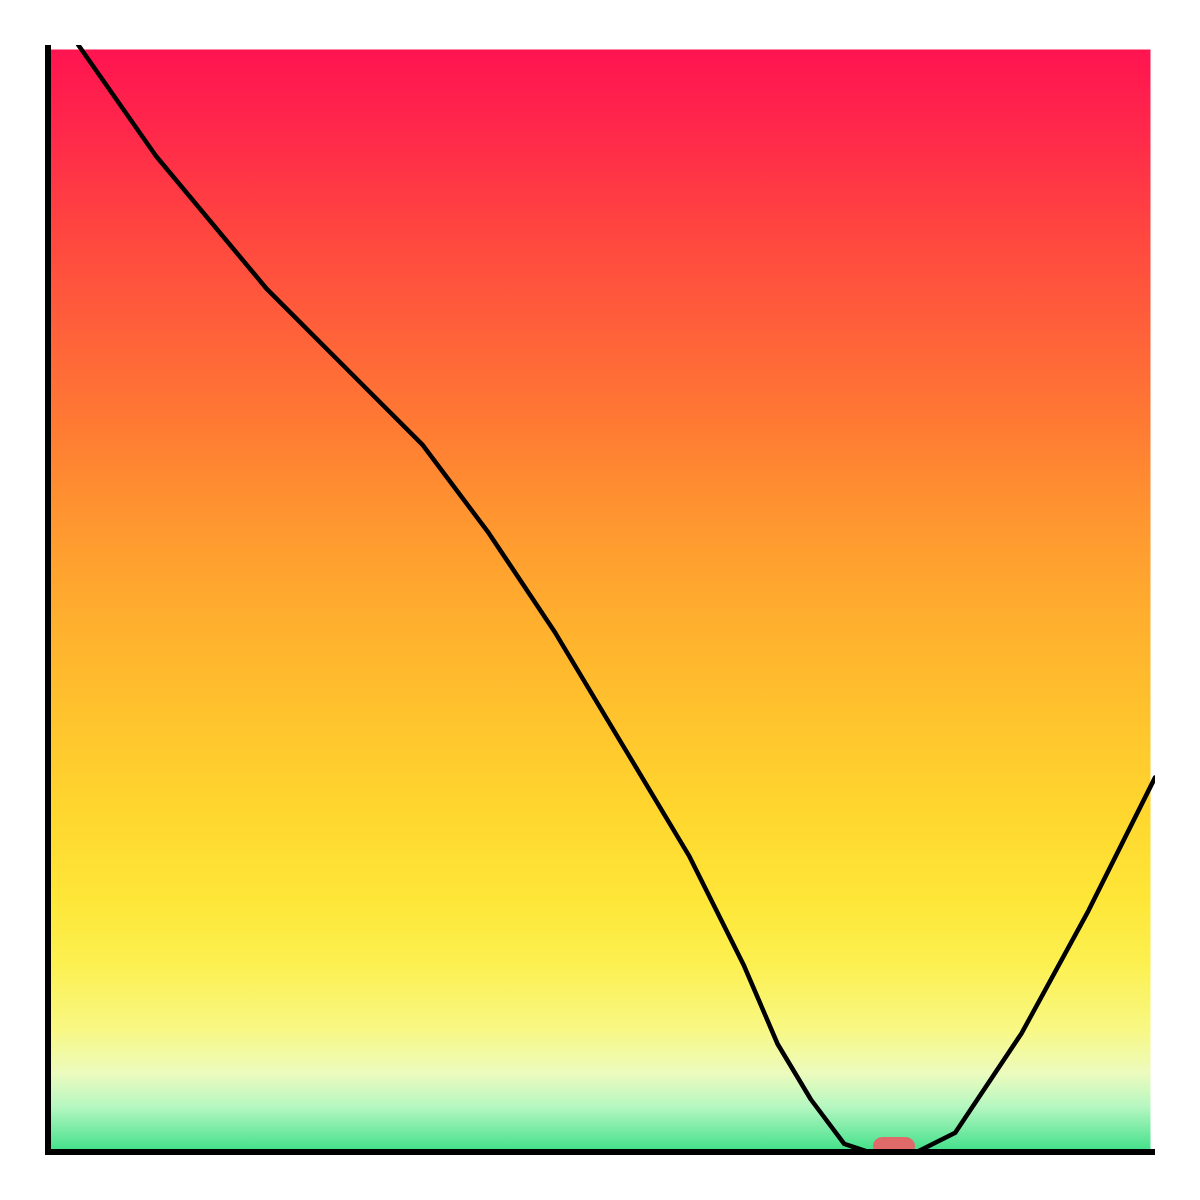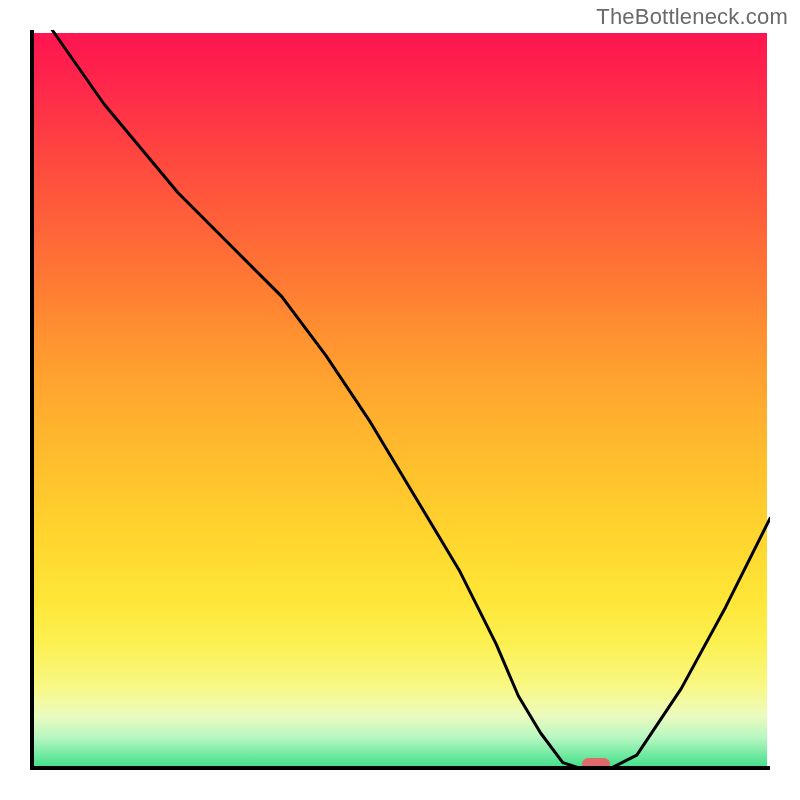--- a/index.html
+++ b/index.html
@@ -87,21 +87,20 @@
     background: #e06a6a;
     border-radius: 6px;
     transform: translate(-50%, -50%);
   }
 </style>
 </head>
 <body>
 
 <div class="container">
 
-  <div class="watermark">TheBottleneck.com</div>
 
   <div class="plot">
     <div class="plot-inner"></div>
 
     <svg class="curve" viewBox="0 0 740 740" preserveAspectRatio="none">
       <path fill="none" stroke="#000" stroke-width="3" stroke-linejoin="round" stroke-linecap="round" d="M22.2 0.0 L74.0 74.0 L148.0 162.8 L207.2 222.0 L251.6 266.4 L296.0 325.6 L340.4 392.2 L384.8 466.2 L429.2 540.2 L466.2 614.2 L488.4 666.0 L510.6 703.0 L532.8 732.6 L555.0 740.0 L577.2 740.0 L606.8 725.2 L651.2 658.6 L695.6 577.2 L740.0 488.4"></path>
     </svg>
 
     <div class="marker" style="left: 566.1px; top: 734.08px;"></div>
 

